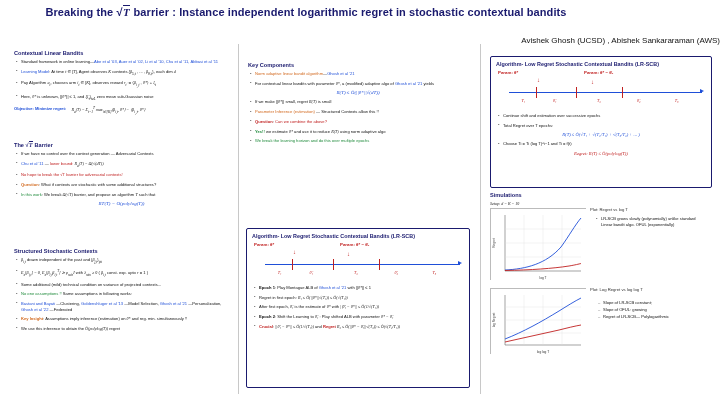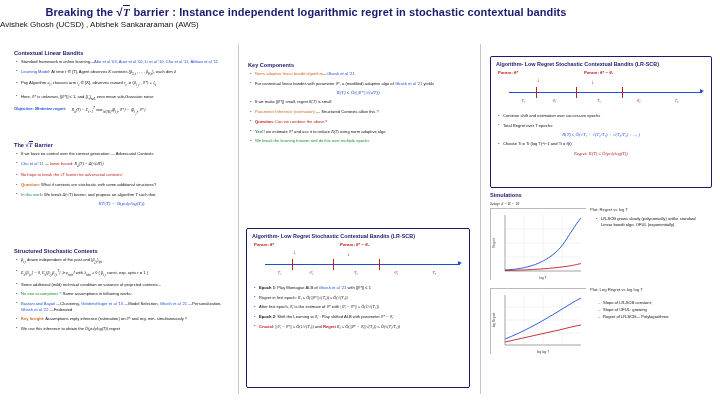--- a/index.html
+++ b/index.html
@@ -13,22 +13,22 @@
     position: relative;
     overflow: hidden;
   }
   .title {
     position: absolute; left: 0; top: 6px; width: 612px;
     text-align: center;
     font-size: 11px; font-weight: bold; color: #1a1a6e;
     letter-spacing: 0.1px;
   }
   .authors {
-    position: absolute; left: 0; top: 20px; width: 668px;
-    text-align: left;
+    position: absolute; left: 0; top: 36px; width: 720px;
+    text-align: right;
     font-size: 8px; color: #111111;
   }
   .col-div {
     position: absolute; top: 44px; width: 0; height: 350px;
     border-left: 0.6px solid #c8c8c8;
   }
   .sec-title {
     font-size: 5.6px; font-weight: bold; color: #1a1a6e;
     margin-bottom: 3px;
   }

